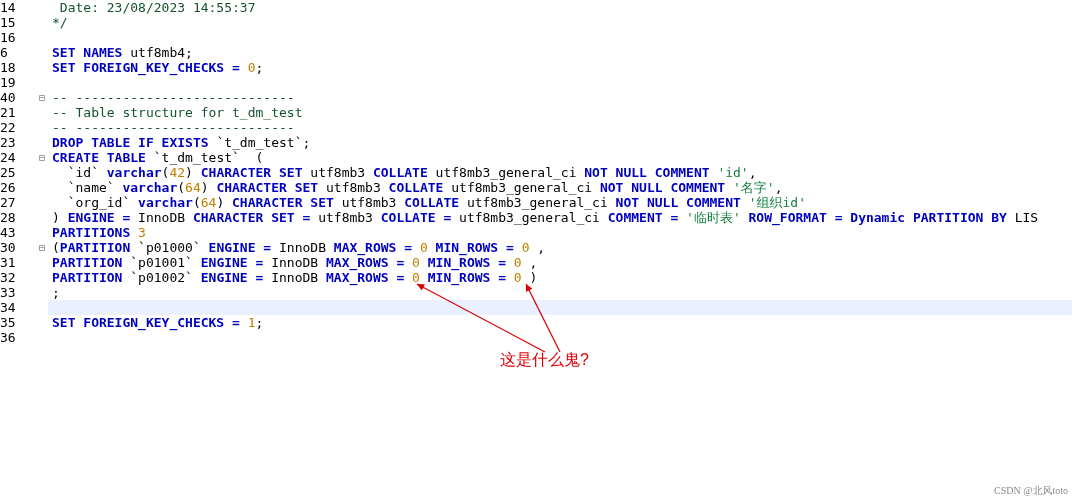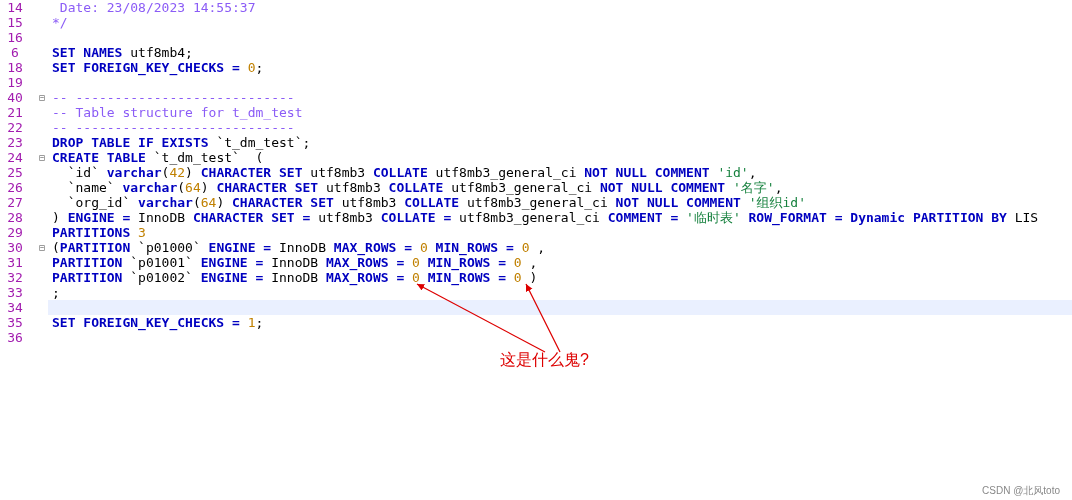--- a/index.html
+++ b/index.html
@@ -1,31 +1,31 @@
 <!DOCTYPE html>
 <html><head>
 <meta charset="utf-8">
 <style>
   html,body{margin:0;padding:0;width:1072px;height:500px;overflow:hidden;background:#f5f5f5;font-family:Consolas,Menlo,monospace;font-size:13px}
   .editor{display:flex;width:1072px;height:500px;background:#fff;position:relative}
-  .gutter{width:36px;background:#fff;border-right:0;text-align:center;padding-right:6px;color:#a21caf;box-sizing:border-box;line-height:15px;flex:0 0 auto}
+  .gutter{width:36px;background:#fff;border-right:0;text-align:left;padding-right:6px;color:#000000;box-sizing:border-box;line-height:15px;flex:0 0 auto}
   .gutter div{height:15px}
   .fold-col{width:12px;background:#fff;color:#808080;flex:0 0 auto;line-height:15px;font-size:10px}
   .fold-col div{height:15px;text-align:center}
   .code{flex:1 1 auto;white-space:pre;line-height:15px;color:#000;background:#fff;overflow:hidden}
   .code .ln{height:15px;padding-left:4px}
   .hl{background:#eaf0ff}
   .kw{color:#0000c0;font-weight:bold}
   .num{color:#c08000}
   .str{color:#15803d}
-  .cmt{color:#8b5cf6}
+  .cmt{color:#14532d}
   .fn{color:#000}
   .tok{color:#000}
   .annotation{position:absolute;left:500px;top:350px;color:#d00;font-family:Liberation Sans, sans-serif;font-size:16px}
-  .watermark{position:absolute;right:12px;bottom:2px;font-size:10px;color:#888;font-family:Liberation Sans, sans-serif}
+  .watermark{position:absolute;right:4px;bottom:2px;font-size:10px;color:#888;font-family:Liberation Serif, serif}
   svg.arrows{position:absolute;left:0;top:0;pointer-events:none}
 </style>
 </head>
 <body>
 
 <div class="editor">
   <div class="gutter" id="gutter">
       <div>14</div>
       <div>15</div>
       <div>16</div>
@@ -34,21 +34,21 @@
       <div>19</div>
       <div>40</div>
       <div>21</div>
       <div>22</div>
       <div>23</div>
       <div>24</div>
       <div>25</div>
       <div>26</div>
       <div>27</div>
       <div>28</div>
-      <div>29</div>
+      <div>43</div>
       <div>30</div>
       <div>31</div>
       <div>32</div>
       <div>33</div>
       <div>34</div>
       <div>35</div>
       <div>36</div>
     </div>
   <div class="fold-col" id="foldcol">
       <div></div>

